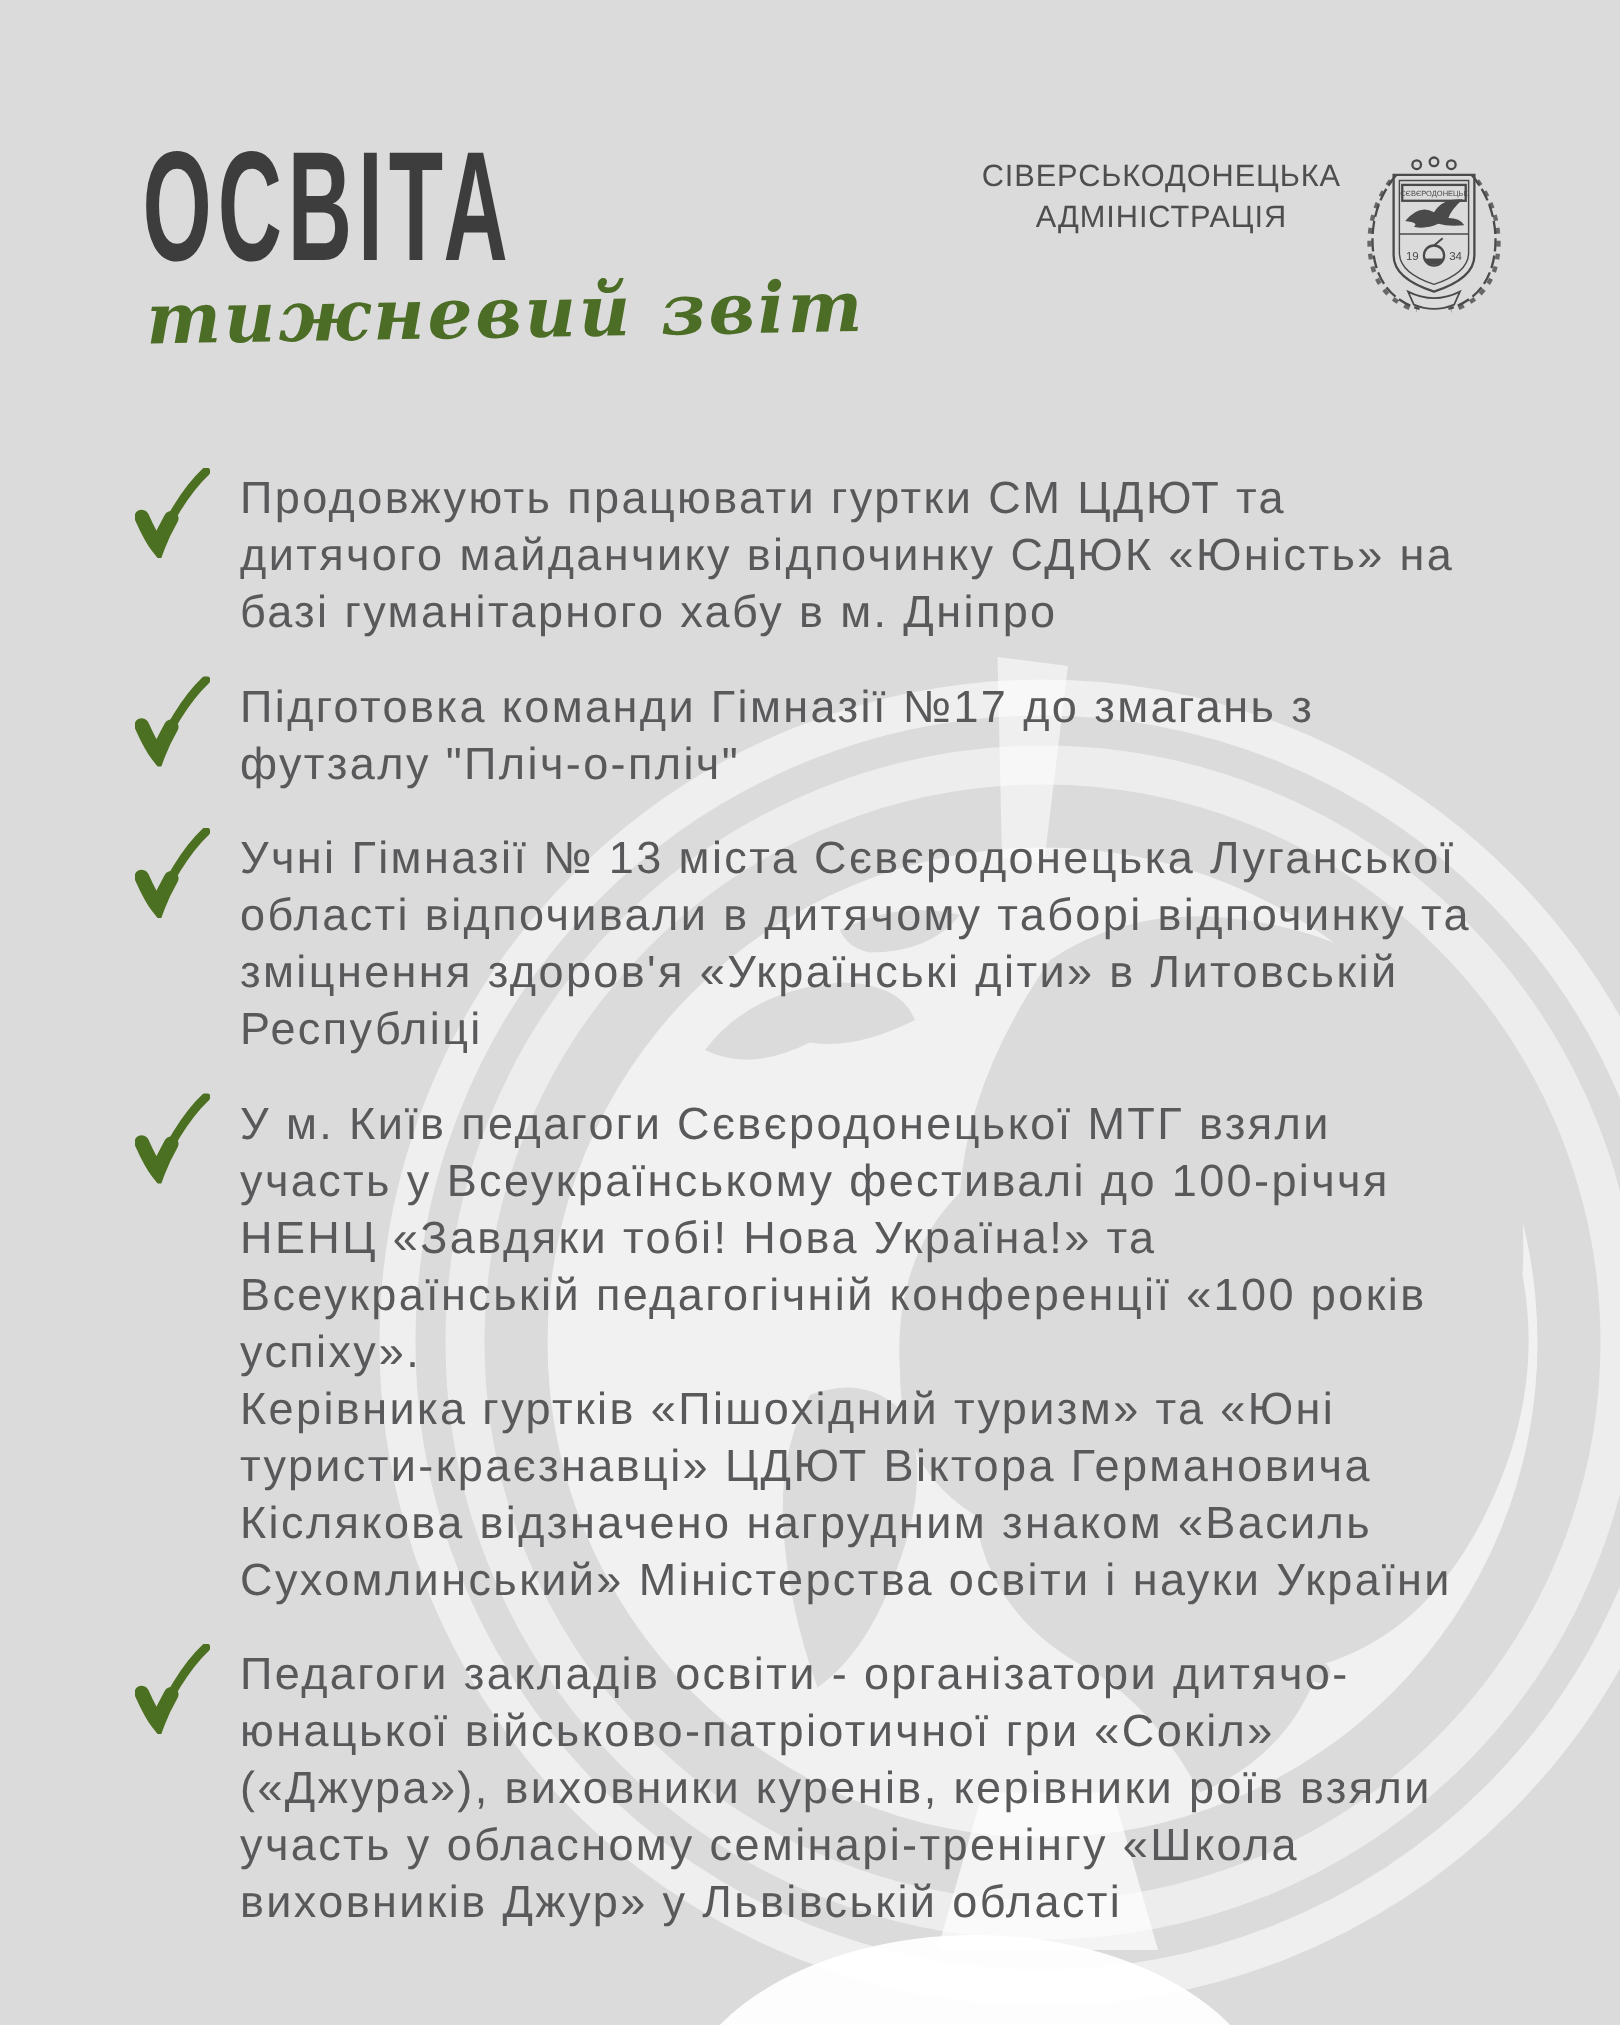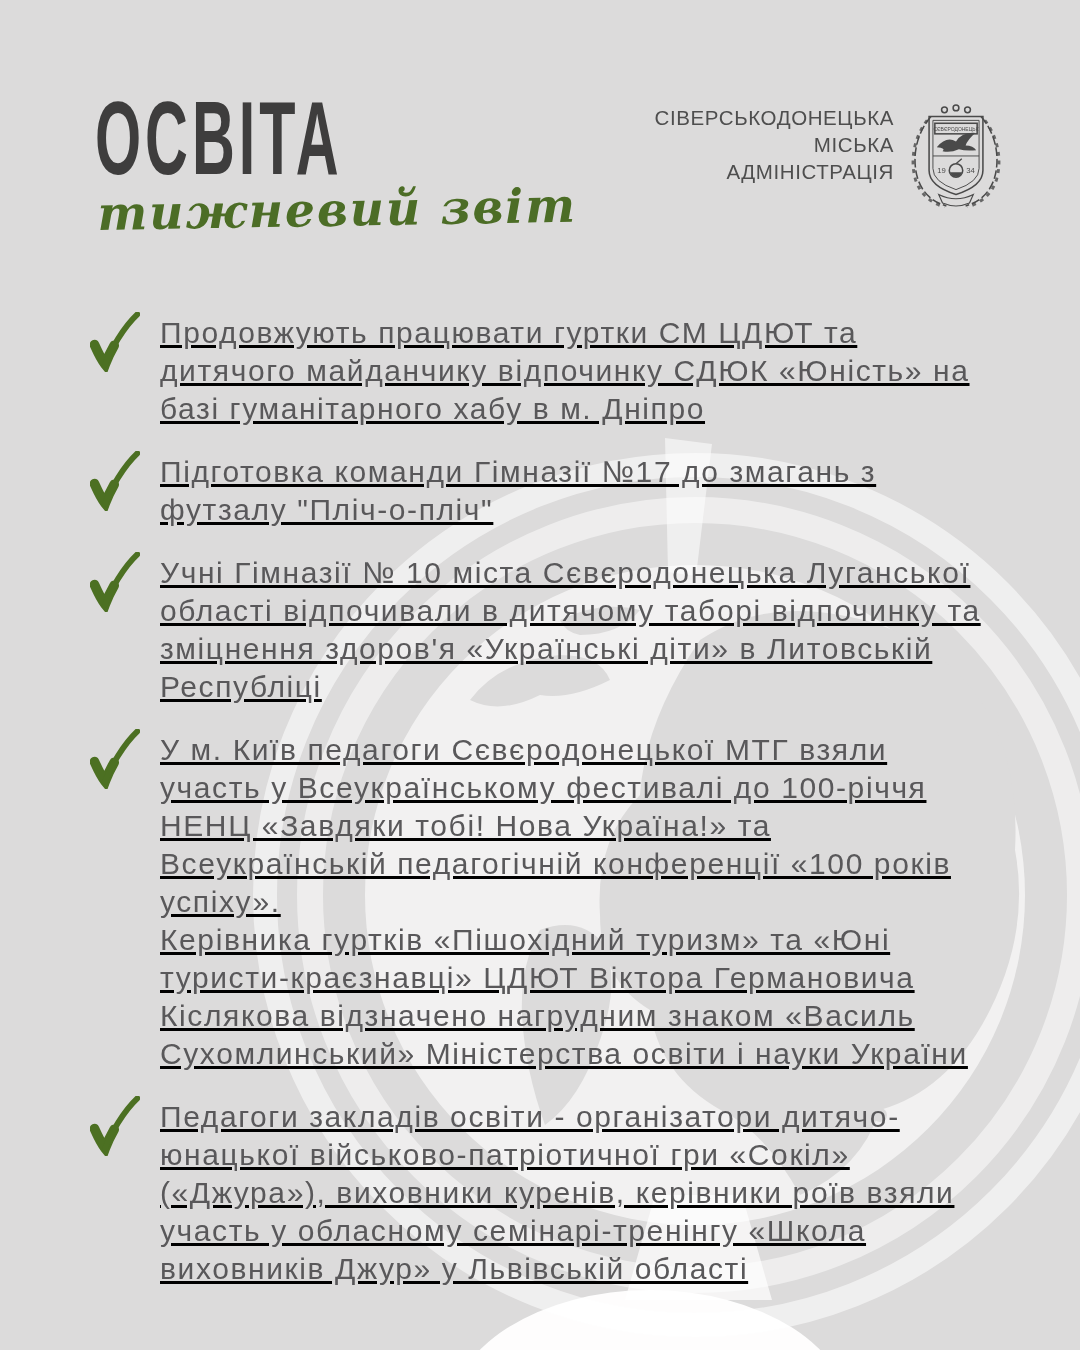--- a/index.html
+++ b/index.html
@@ -23,29 +23,29 @@
     position:absolute; left:97px; top:186px; z-index:2;
     font-family:"DejaVu Serif", serif; font-style:italic; font-weight:bold;
     font-size:47px; letter-spacing:2px; color:#4c6d26; white-space:nowrap;
     transform:rotate(-1deg); transform-origin:left top;
   }
   .org {
     position:absolute; right:74px; top:100px; z-index:2;
     display:flex; align-items:flex-start; gap:12px;
   }
   .org-name {
-    text-align:right; color:#4e4e4e;
+    text-align:center; color:#4e4e4e;
     font-size:20.5px; line-height:27px; letter-spacing:0.6px;
     padding-top:4px;
   }
   .emblem { flex:0 0 auto; }
 
   
   .items { position:absolute; left:90px; top:314px; width:906px; z-index:2; }
-  .item { position:relative; padding-left:70px; margin-bottom:25px;text-decoration:underline; }
+  .item { position:relative; padding-left:70px; margin-bottom:25px; }
   .item-text {
     color:#59585a; font-size:30px; line-height:38px; letter-spacing:1.6px;
     white-space:pre-line;
   }
   .check { position:absolute; left:0; top:-2px; }
 </style>
 </head>
 <body>
 
 <div class="canvas">
@@ -71,21 +71,20 @@
     <path d="M655 1195 L742 1195 L772 1300 L625 1300 Z" fill="#ffffff" opacity="0.7"></path>
     <ellipse cx="650" cy="1420" rx="202" ry="130" fill="#ffffff" opacity="0.95"></ellipse>
   </svg>
 
   <div class="title">ОСВІТА</div>
   <div class="subtitle">тижневий звіт</div>
 
   <div class="org">
     <div class="org-name">
       <div>СІВЕРСЬКОДОНЕЦЬКА</div>
-      <div>МІСЬКА</div>
       <div>АДМІНІСТРАЦІЯ</div>
     </div>
     <svg class="emblem" width="100" height="110" viewBox="0 0 104 112" aria-hidden="true">
       <g fill="none" stroke="#4a4a4a" stroke-width="1.6">
 
         <path d="M26 16 C10 34 6 60 12 80 C17 96 28 105 42 109" stroke-dasharray="9 3"></path>
         <path d="M22 20 C8 38 4 62 10 82 C15 97 26 106 40 110" stroke-width="3" stroke-dasharray="4 5" opacity="0.8"></path>
         <path d="M78 16 C94 34 98 60 92 80 C87 96 76 105 62 109" stroke-dasharray="9 3"></path>
         <path d="M82 20 C96 38 100 62 94 82 C89 97 78 106 64 110" stroke-width="3" stroke-dasharray="4 5" opacity="0.8"></path>
 
@@ -132,21 +131,21 @@
         <path d="M17 57 C23 41 37 16 53 1" fill="none" stroke="#4c7022" stroke-width="6.5" stroke-linecap="round"></path>
       </svg>
       <div class="item-text">Підготовка команди Гімназії №17 до змагань з футзалу "Пліч-о-пліч"</div>
     </div>
 
     <div class="item">
       <svg class="check" width="50" height="60" viewBox="0 0 56 64" aria-hidden="true">
         <path d="M5 35 C9 44 13 52 17 57 C20 49 23 43 27 36" fill="none" stroke="#4c7022" stroke-width="11" stroke-linecap="round"></path>
         <path d="M17 57 C23 41 37 16 53 1" fill="none" stroke="#4c7022" stroke-width="6.5" stroke-linecap="round"></path>
       </svg>
-      <div class="item-text">Учні Гімназії № 10 міста Сєвєродонецька Луганської області відпочивали в дитячому таборі відпочинку та зміцнення здоров'я «Українські діти» в Литовській Республіці</div>
+      <div class="item-text">Учні Гімназії № 13 міста Сєвєродонецька Луганської області відпочивали в дитячому таборі відпочинку та зміцнення здоров'я «Українські діти» в Литовській Республіці</div>
     </div>
 
     <div class="item">
       <svg class="check" width="50" height="60" viewBox="0 0 56 64" aria-hidden="true">
         <path d="M5 35 C9 44 13 52 17 57 C20 49 23 43 27 36" fill="none" stroke="#4c7022" stroke-width="11" stroke-linecap="round"></path>
         <path d="M17 57 C23 41 37 16 53 1" fill="none" stroke="#4c7022" stroke-width="6.5" stroke-linecap="round"></path>
       </svg>
       <div class="item-text">У м. Київ педагоги Сєвєродонецької МТГ взяли участь у Всеукраїнському фестивалі до 100-річчя НЕНЦ «Завдяки тобі! Нова Україна!» та Всеукраїнській педагогічній конференції «100 років успіху».
 Керівника гуртків «Пішохідний туризм» та «Юні туристи-краєзнавці» ЦДЮТ Віктора Германовича Кіслякова відзначено нагрудним знаком «Василь Сухомлинський» Міністерства освіти і науки України</div>
     </div>

